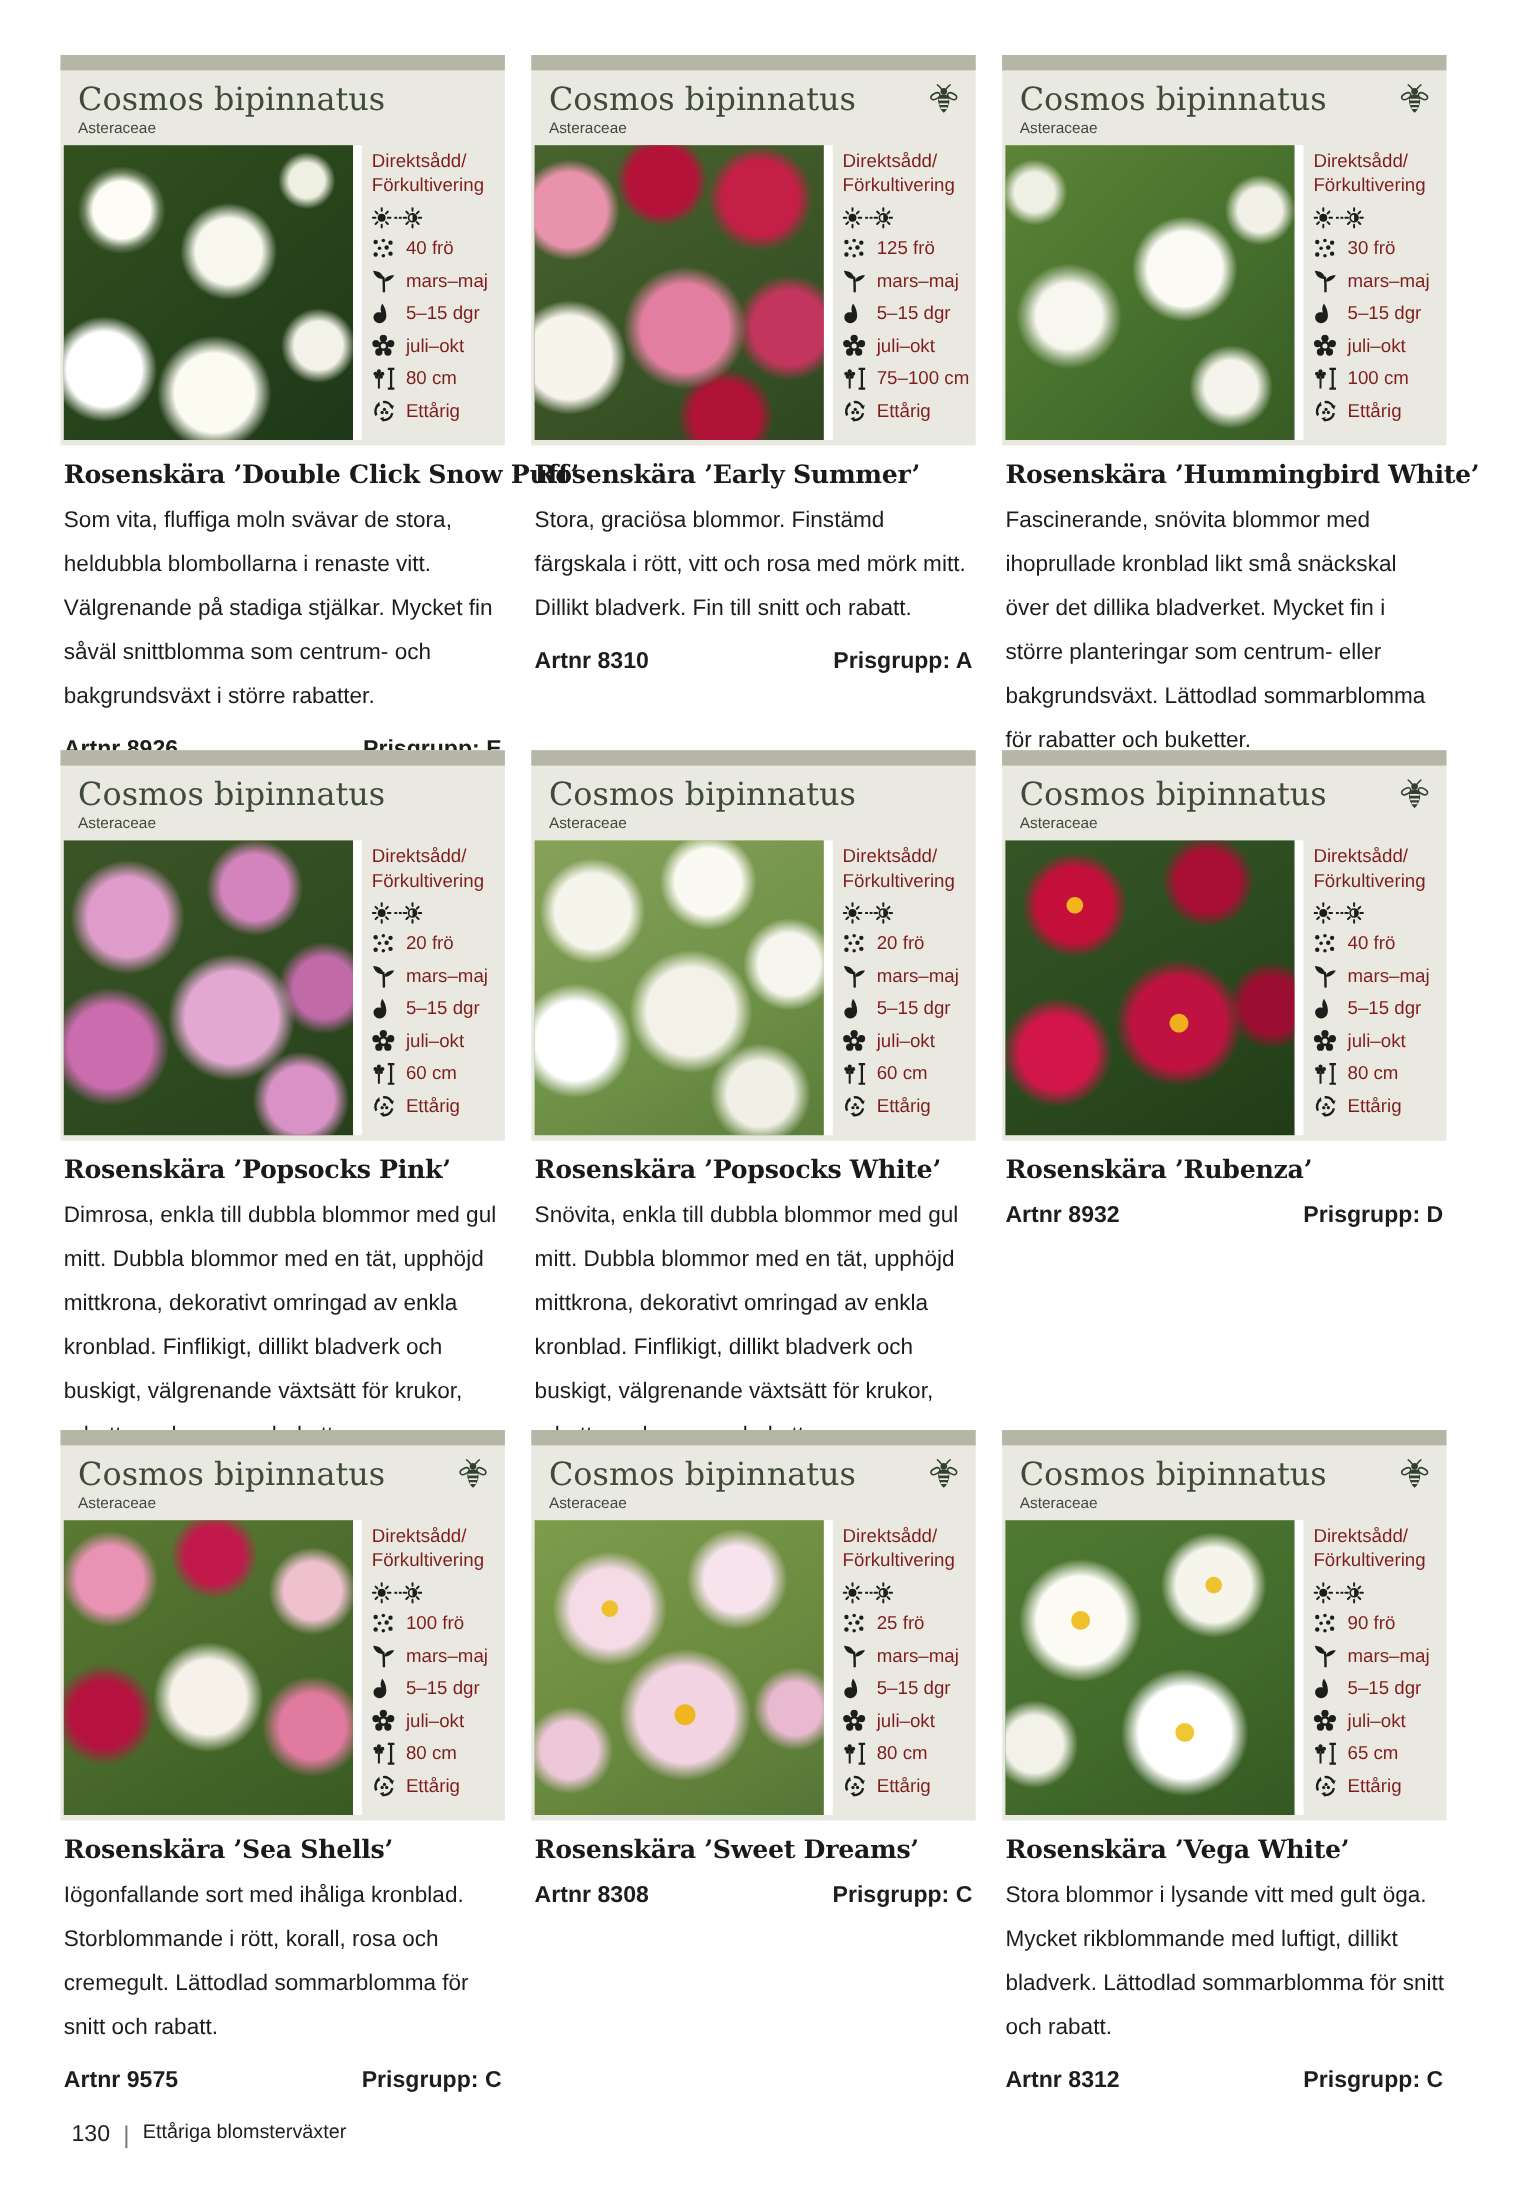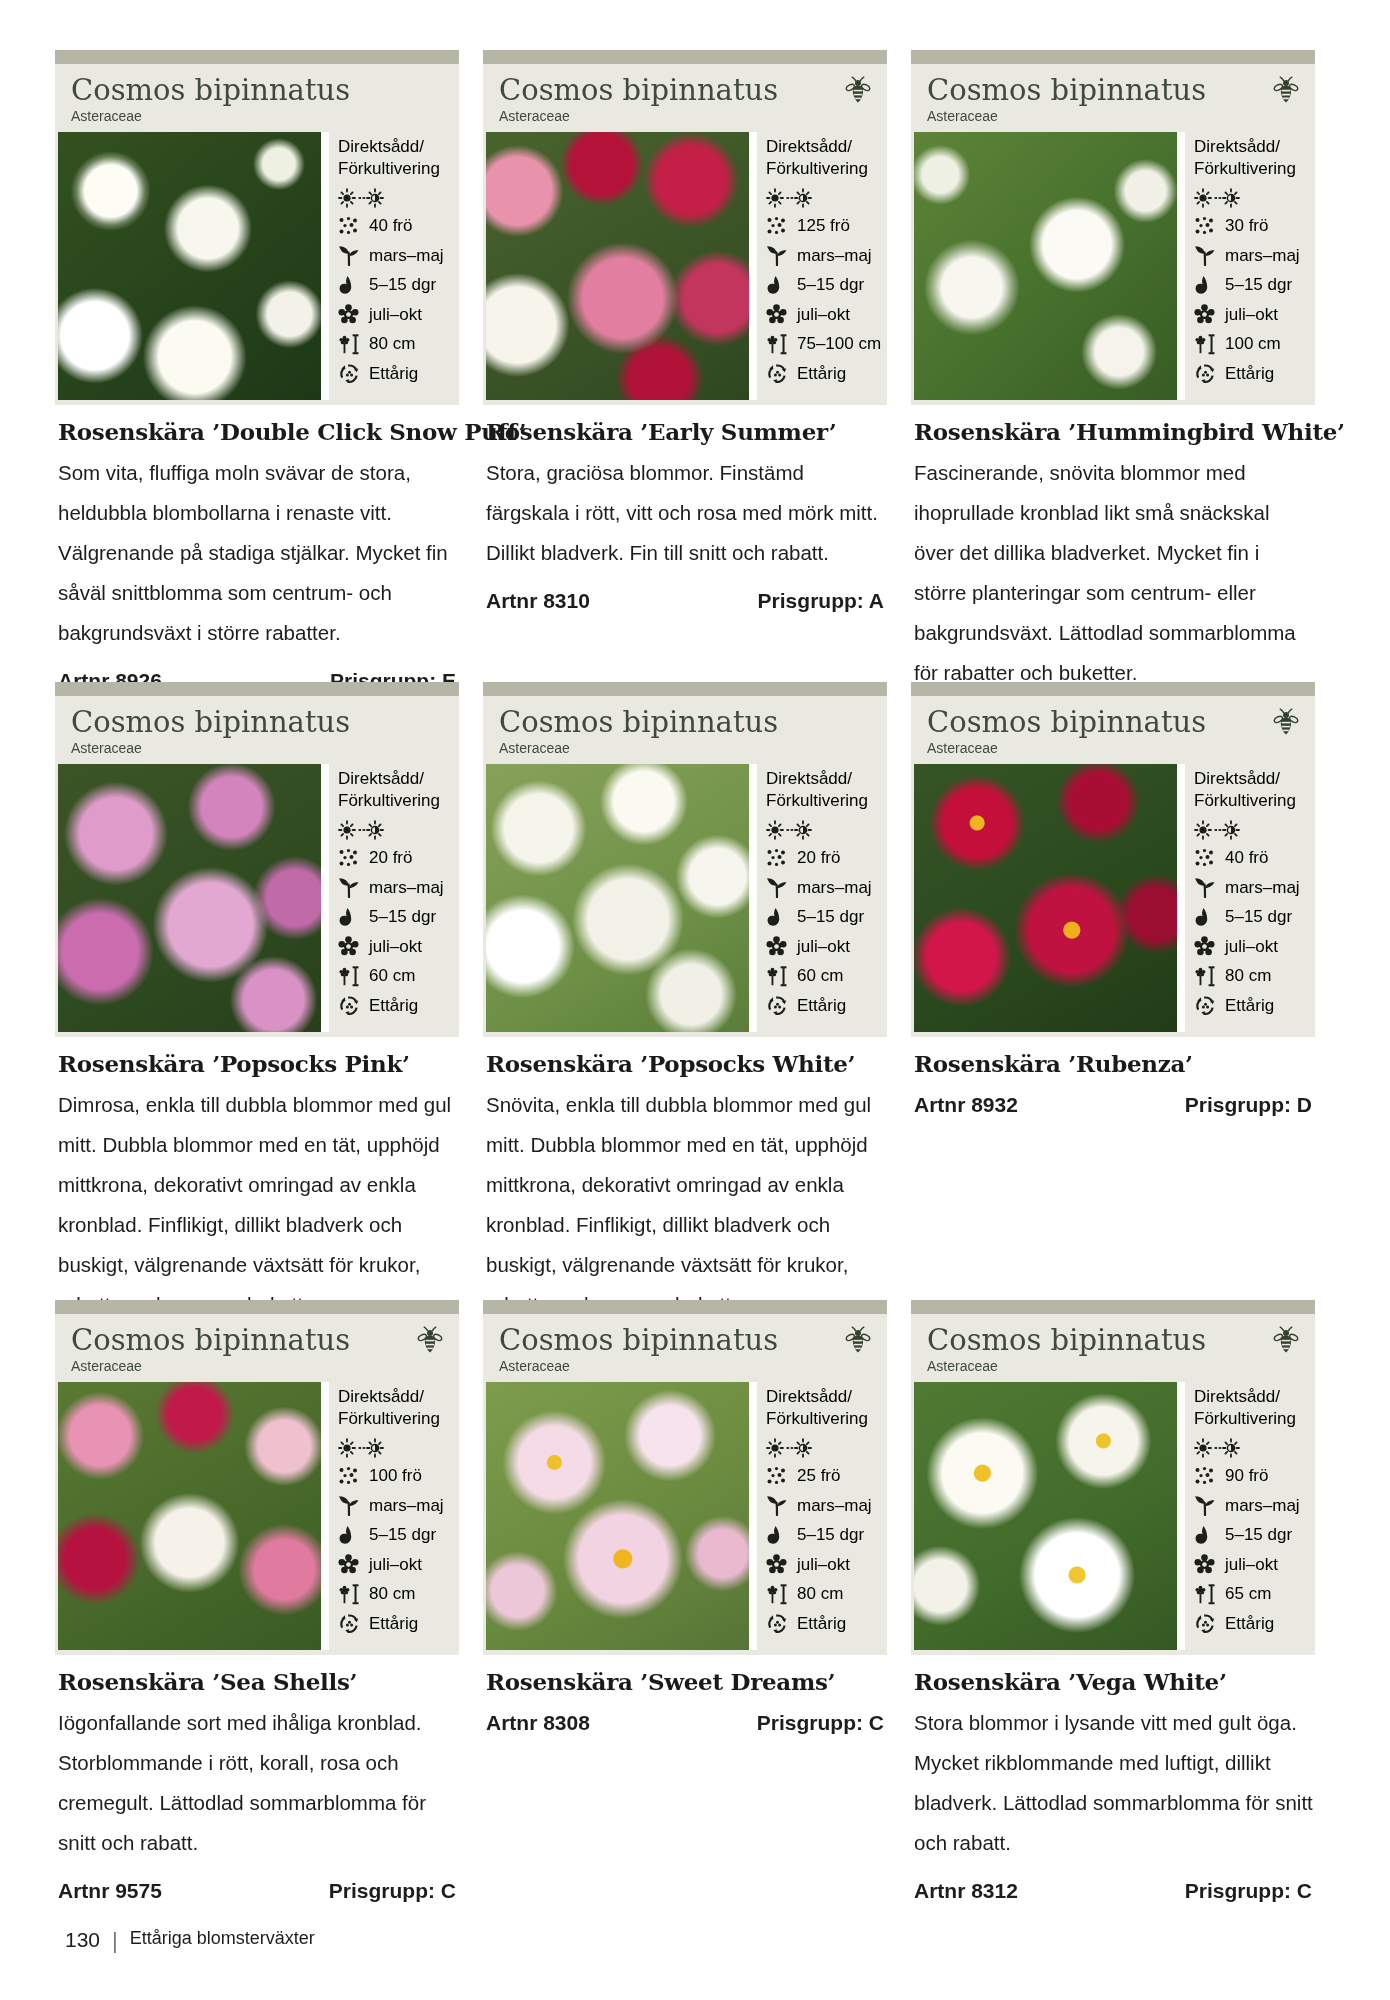--- a/index.html
+++ b/index.html
@@ -1,31 +1,31 @@
 <!DOCTYPE html>
 <html><head>
 <meta charset="utf-8">
 <style>
   html,body{margin:0;padding:0;background:#fff;}
   .page{position:relative;width:1390px;height:2000px;background:#ffffff;overflow:hidden;
-        font-family:"Liberation Sans",sans-serif;color:#1d1d1b;border-radius:15px;}
+        font-family:"Liberation Sans",sans-serif;color:#1d1d1b;}
   .grid{position:absolute;left:55px;top:50px;display:grid;
         grid-template-columns:404px 404px 404px;grid-template-rows:632px 618px 655px;
         column-gap:24px;}
   .card{width:404px;}
   .panel{background:#e9e9e1;height:355px;box-sizing:border-box;}
   .bar{height:14px;background:#b6b6a6;}
   .head{padding:10px 16px 8px 16px;position:relative;}
   .genus{margin:0;font-family:"DejaVu Serif","Liberation Serif",serif;font-weight:400;
          font-size:29px;line-height:32px;color:#3f4a38;}
   .family{font-family:Liberation Sans, sans-serif;font-size:14px;color:#3f4a38;margin-top:2px;}
   .bee{position:absolute;right:16px;top:12px;width:26px;height:28px;}
   .body{display:flex;padding-left:3px;}
   .photo{width:263px;height:268px;flex:0 0 263px;border-right:8px solid #ffffff;}
-  .info{flex:1;padding:4px 4px 0 9px;font-size:17px;line-height:22px;color:#000000;}
+  .info{flex:1;padding:4px 4px 0 9px;font-size:17px;line-height:22px;color:#7f1d1d;}
   .sowline{font-weight:400;}
   .irow{display:flex;align-items:center;margin-top:7.5px;white-space:nowrap;}
   .irow .ic{display:inline-flex;width:24px;justify-content:flex-start;margin-right:7px;flex:0 0 auto;}
   .irow.sunrow .ic{width:46px;}
   .title{margin:14px 0 0 3px;font-family:"DejaVu Serif","Liberation Serif",serif;
          font-weight:700;font-size:23px;line-height:26px;letter-spacing:-0.3px;
          color:#1a1a18;white-space:nowrap;}
   .desc{margin:8px 0 0 3px;font-size:20.5px;line-height:40px;color:#1d1d1b;}
   .meta{display:flex;justify-content:space-between;margin:16px 3px 0 3px;
         font-weight:700;font-size:21px;}

